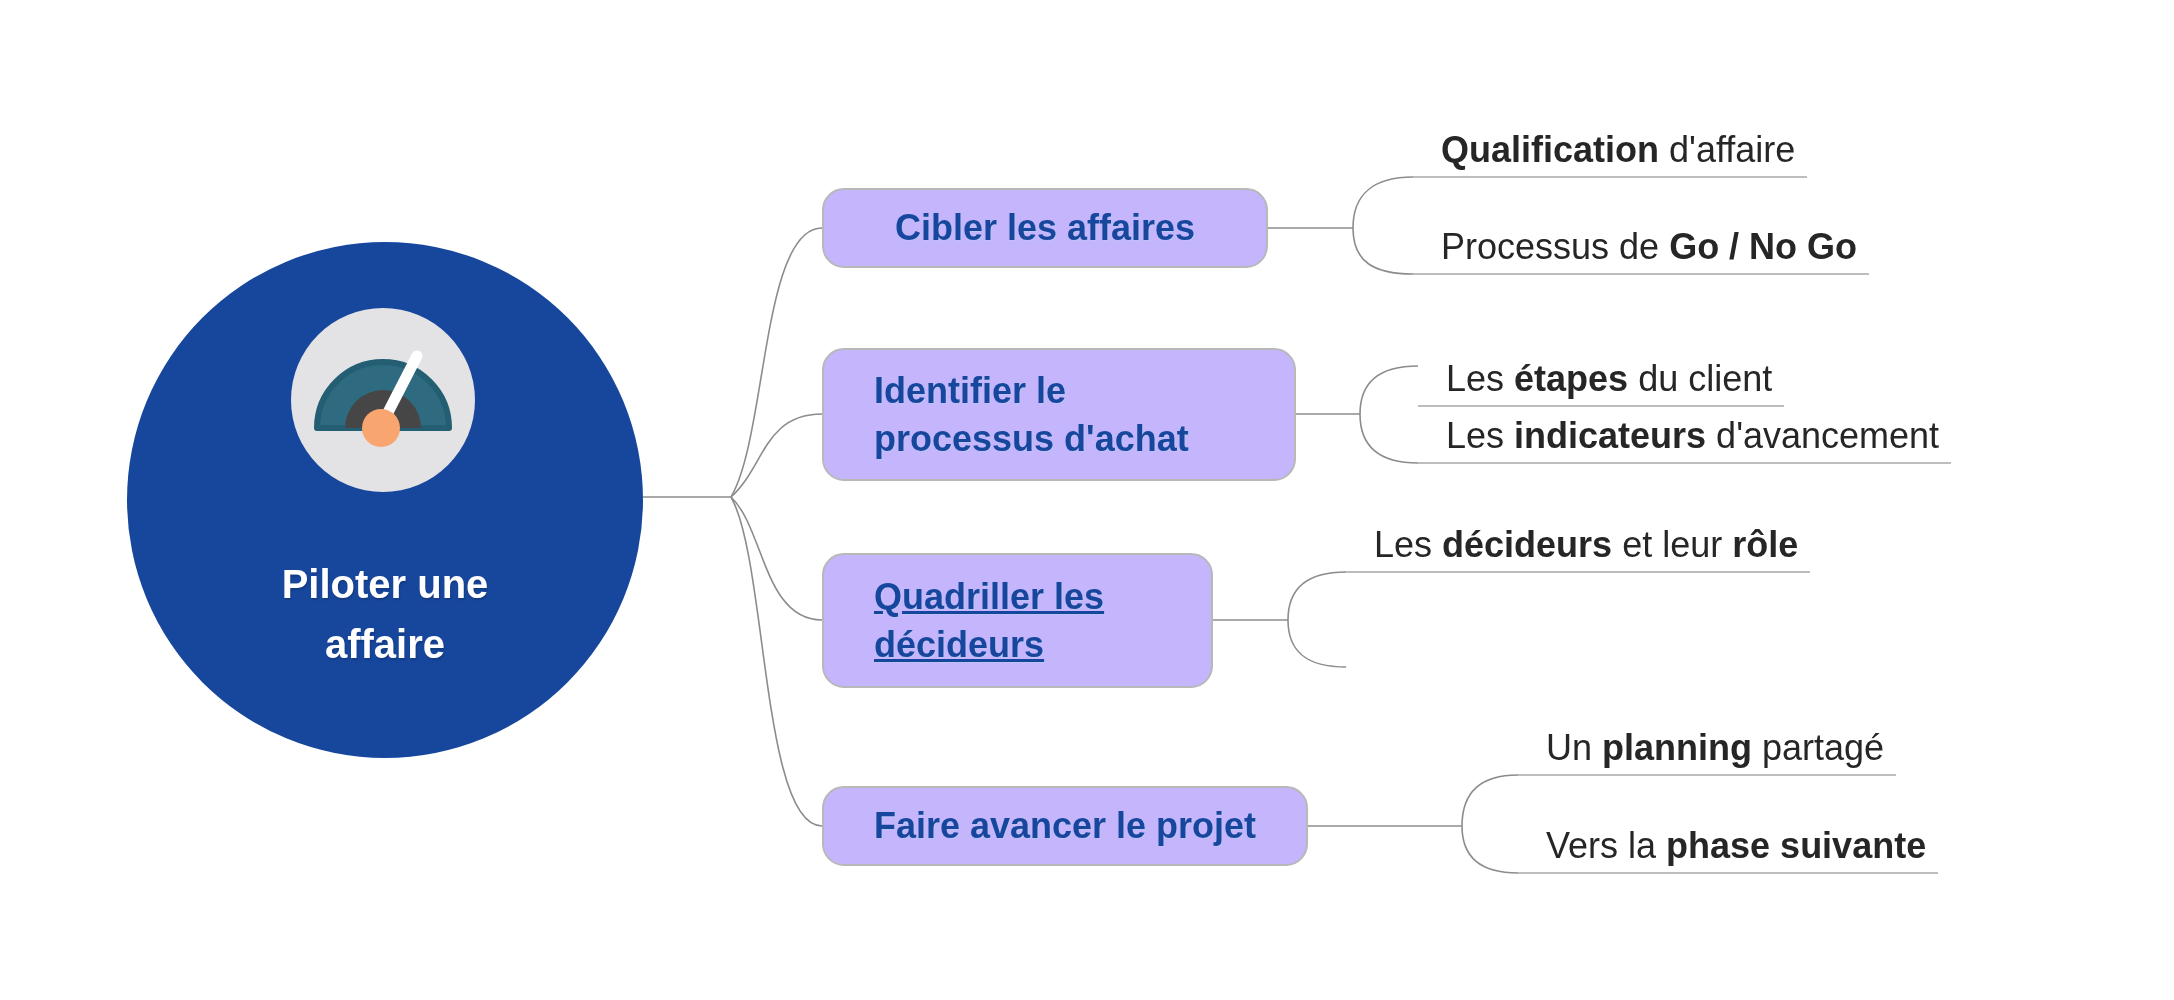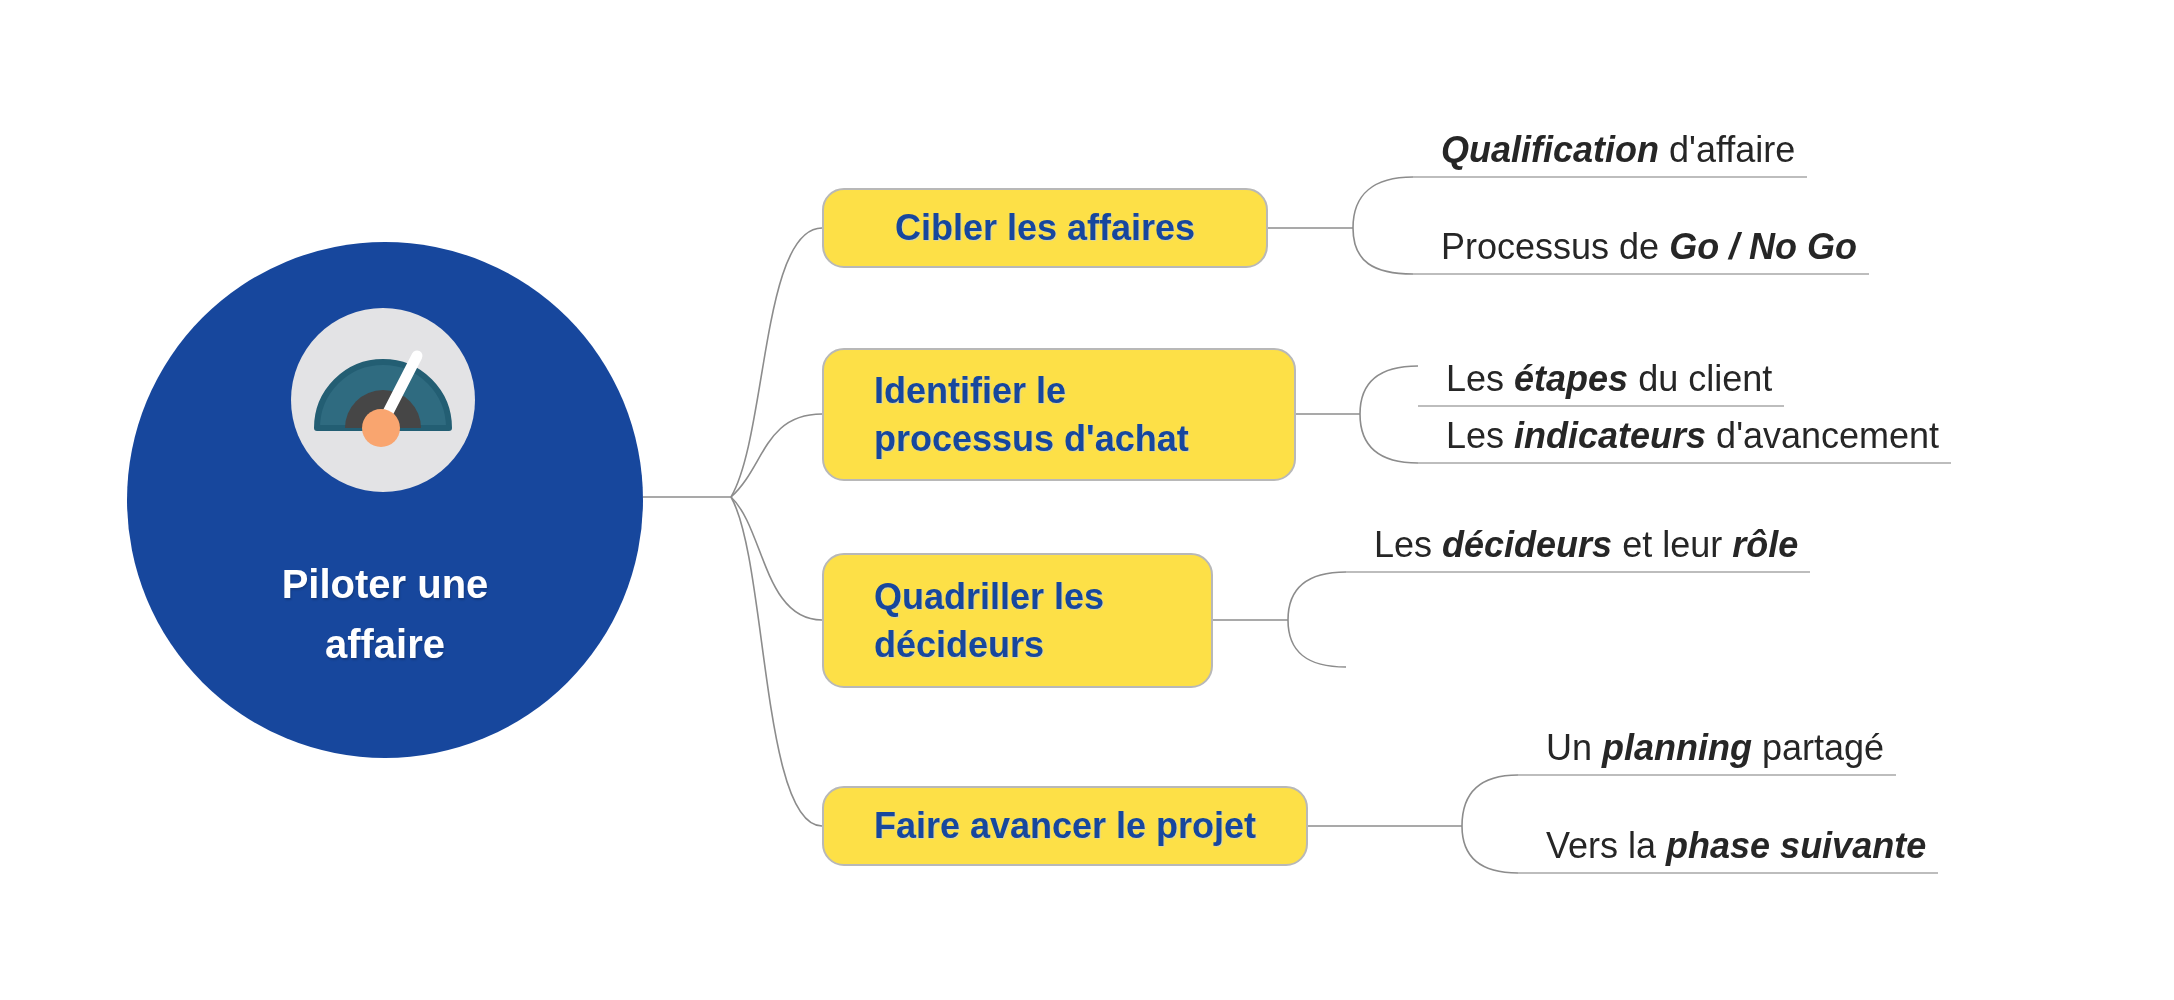--- a/index.html
+++ b/index.html
@@ -34,21 +34,21 @@
     font-weight:bold;
     line-height:60px;
     white-space:pre-line;
     text-shadow:1px 2px 2px rgba(0,0,0,.18);
   }
   .gauge-icon{position:absolute;left:156px;top:58px;}
   
   .topic-box{
     position:absolute;
     box-sizing:border-box;
-    background:#fde047;
+    background:#c4b5fd;
     border:2px solid var(--box-border,#b8b8b8);
     border-radius:22px;
     display:flex;
     align-items:center;
     color:var(--node-text,#17479d);
     font-weight:bold;
     font-size:36px;
     line-height:48px;
     white-space:pre-line;
     text-shadow:1px 1px 0 rgba(185,205,240,.55);
@@ -59,21 +59,21 @@
   .leaf{
     position:absolute;
     display:inline-block;
     white-space:nowrap;
     color:var(--leaf-text,#262626);
     font-size:36px;
     line-height:44px;
     padding:0 12px 4px 28px;
     border-bottom:2px solid var(--underline,#bdbdbd);
   }
-  .leaf b{font-weight:bold;font-style:italic;}
+  .leaf b{font-weight:bold;}
 </style>
 </head>
 <body>
 
 <div class="canvas">
 
   <svg class="connector-layer" viewBox="0 0 2174 1000" xmlns="http://www.w3.org/2000/svg">
 
     <path d="M643,497 H731"></path>
 
@@ -113,21 +113,21 @@
 
   <div class="topic-box center" style="left:822px;top:188px;width:446px;height:80px;">
     <span>Cibler les affaires</span>
   </div>
 
   <div class="topic-box left" style="left:822px;top:348px;width:474px;height:133px;">
     <span>Identifier le
 processus d'achat</span>
   </div>
 
-  <div class="topic-box left" style="left:822px;top:553px;width:391px;height:135px;">
+  <div class="topic-box left" style="left:822px;top:553px;width:391px;height:135px;text-decoration:underline;">
     <span>Quadriller les
 décideurs</span>
   </div>
 
   <div class="topic-box center" style="left:822px;top:786px;width:486px;height:80px;">
     <span>Faire avancer le projet</span>
   </div>
 
   <div class="leaf" style="left:1413px;top:128px;"><b>Qualification</b><span> d'affaire</span></div>
   <div class="leaf" style="left:1413px;top:225px;"><span>Processus de </span><b>Go / No Go</b></div>

